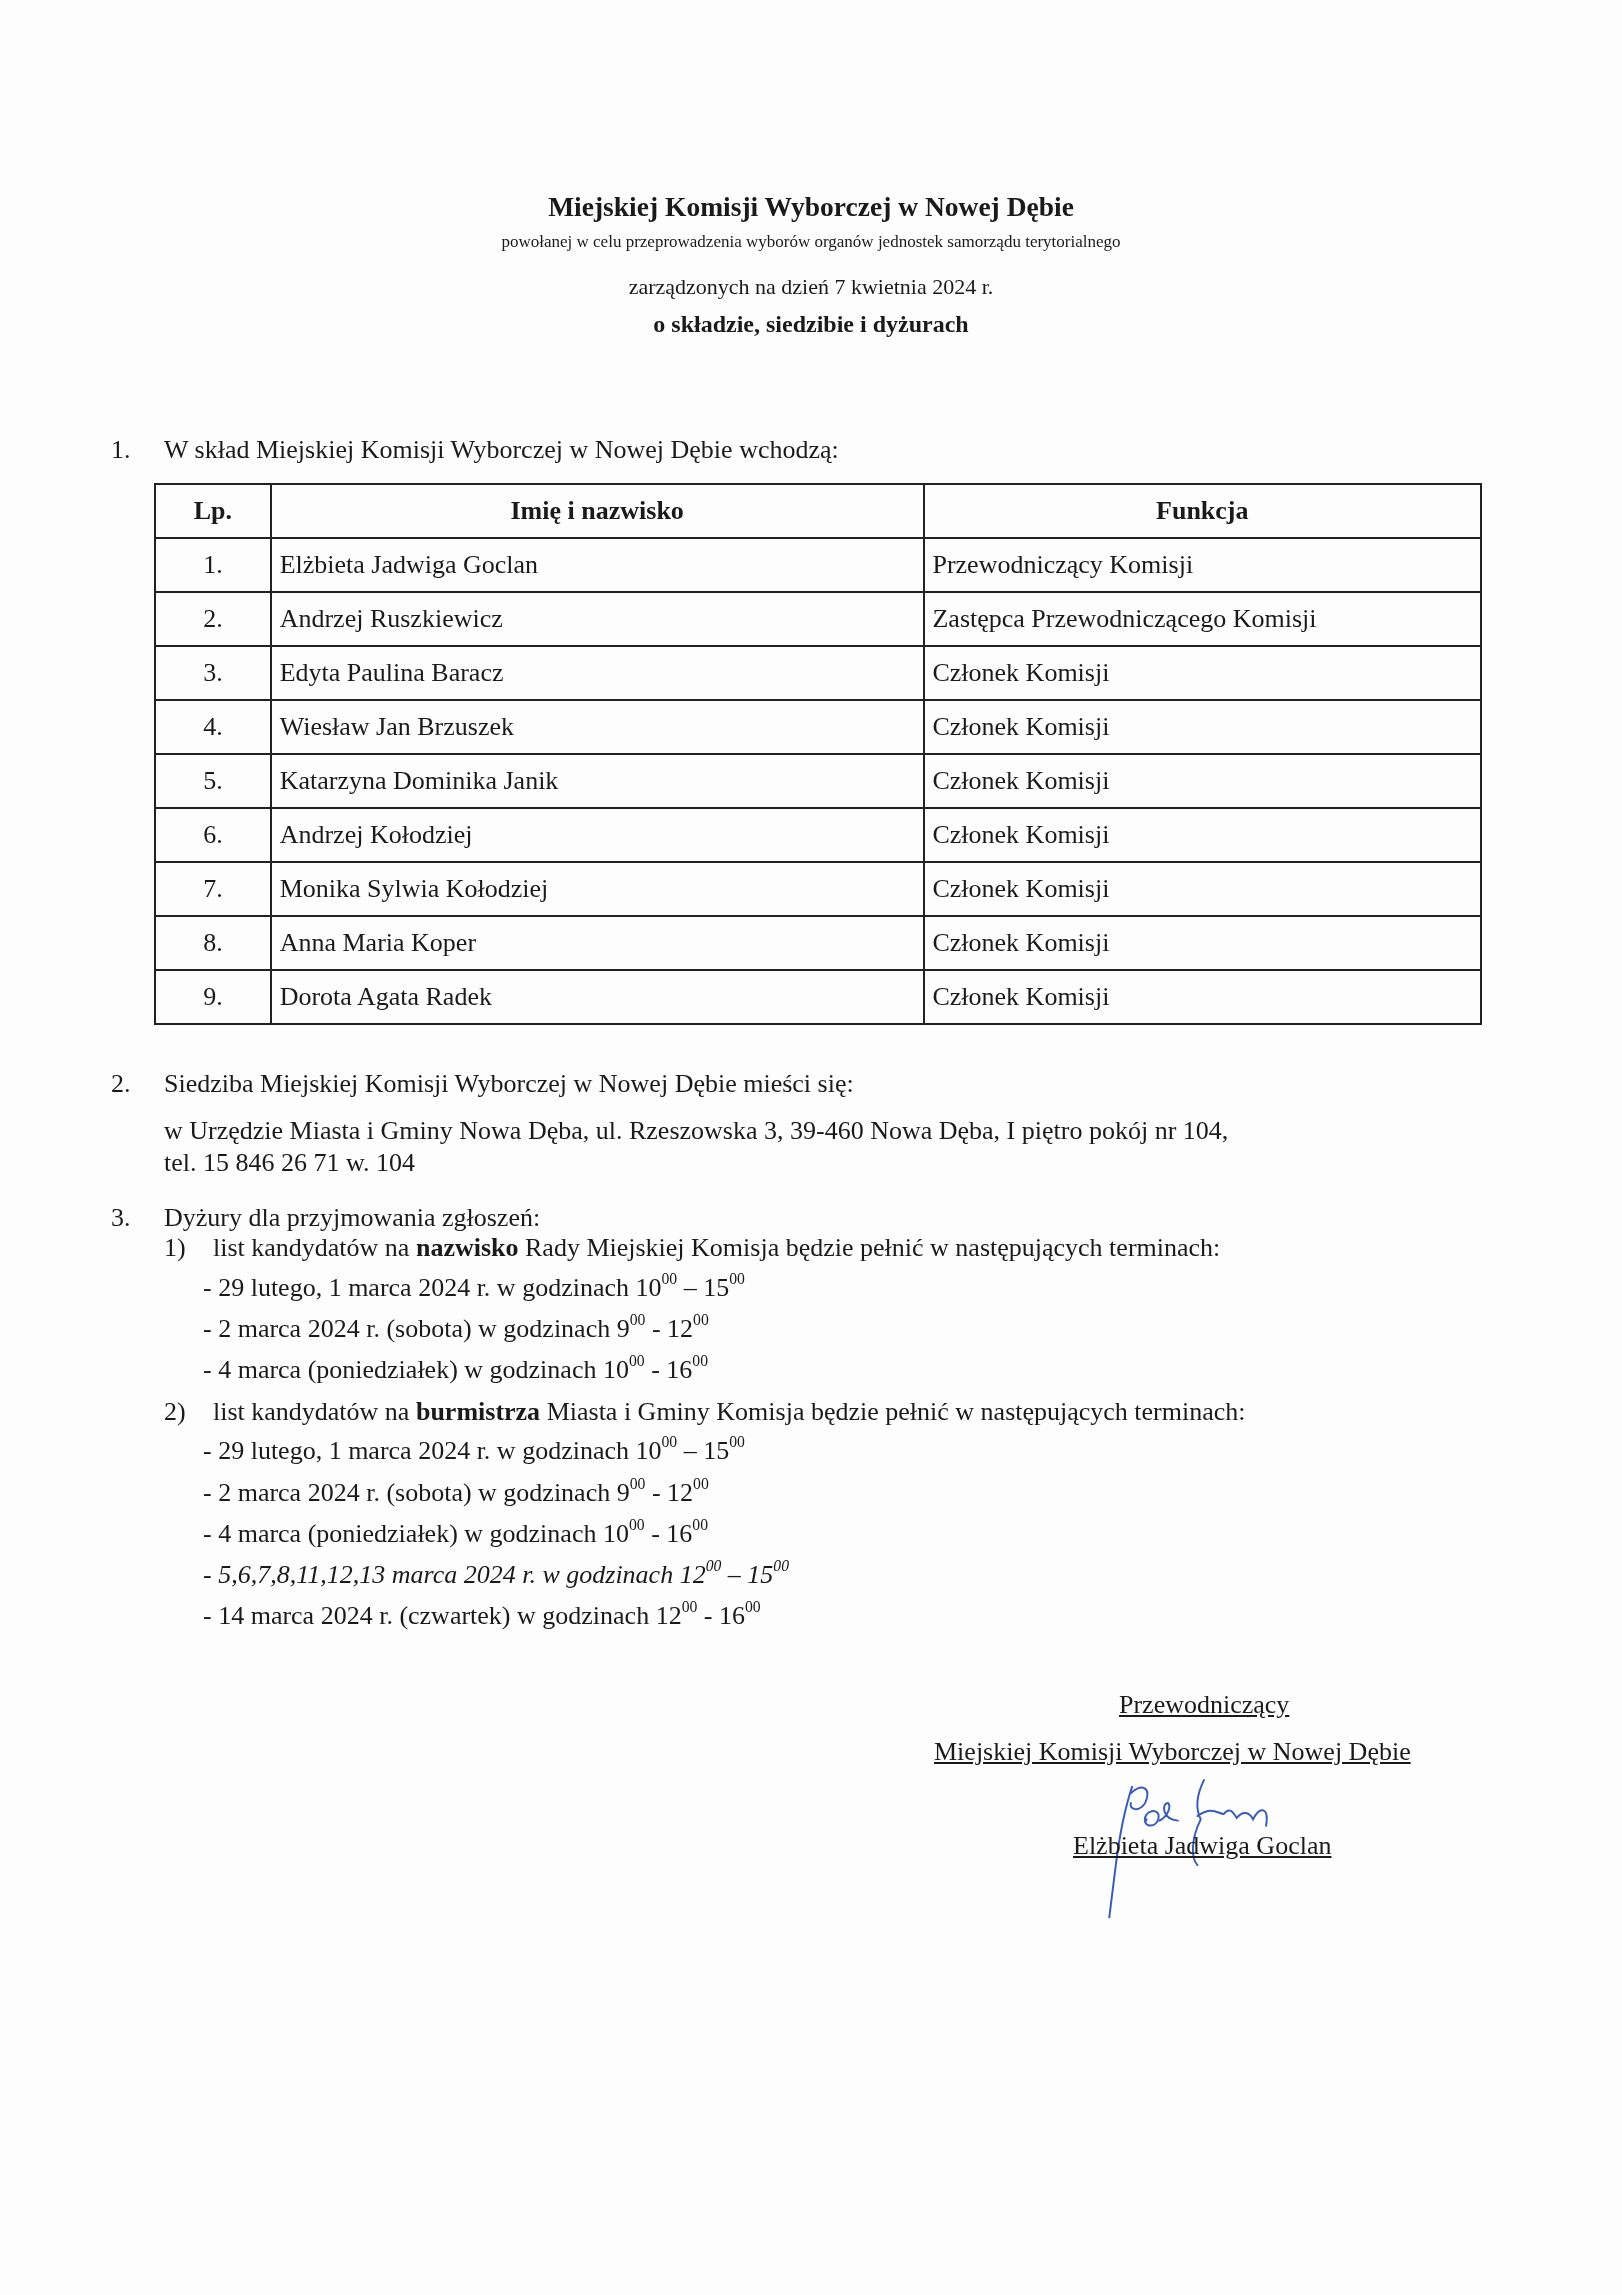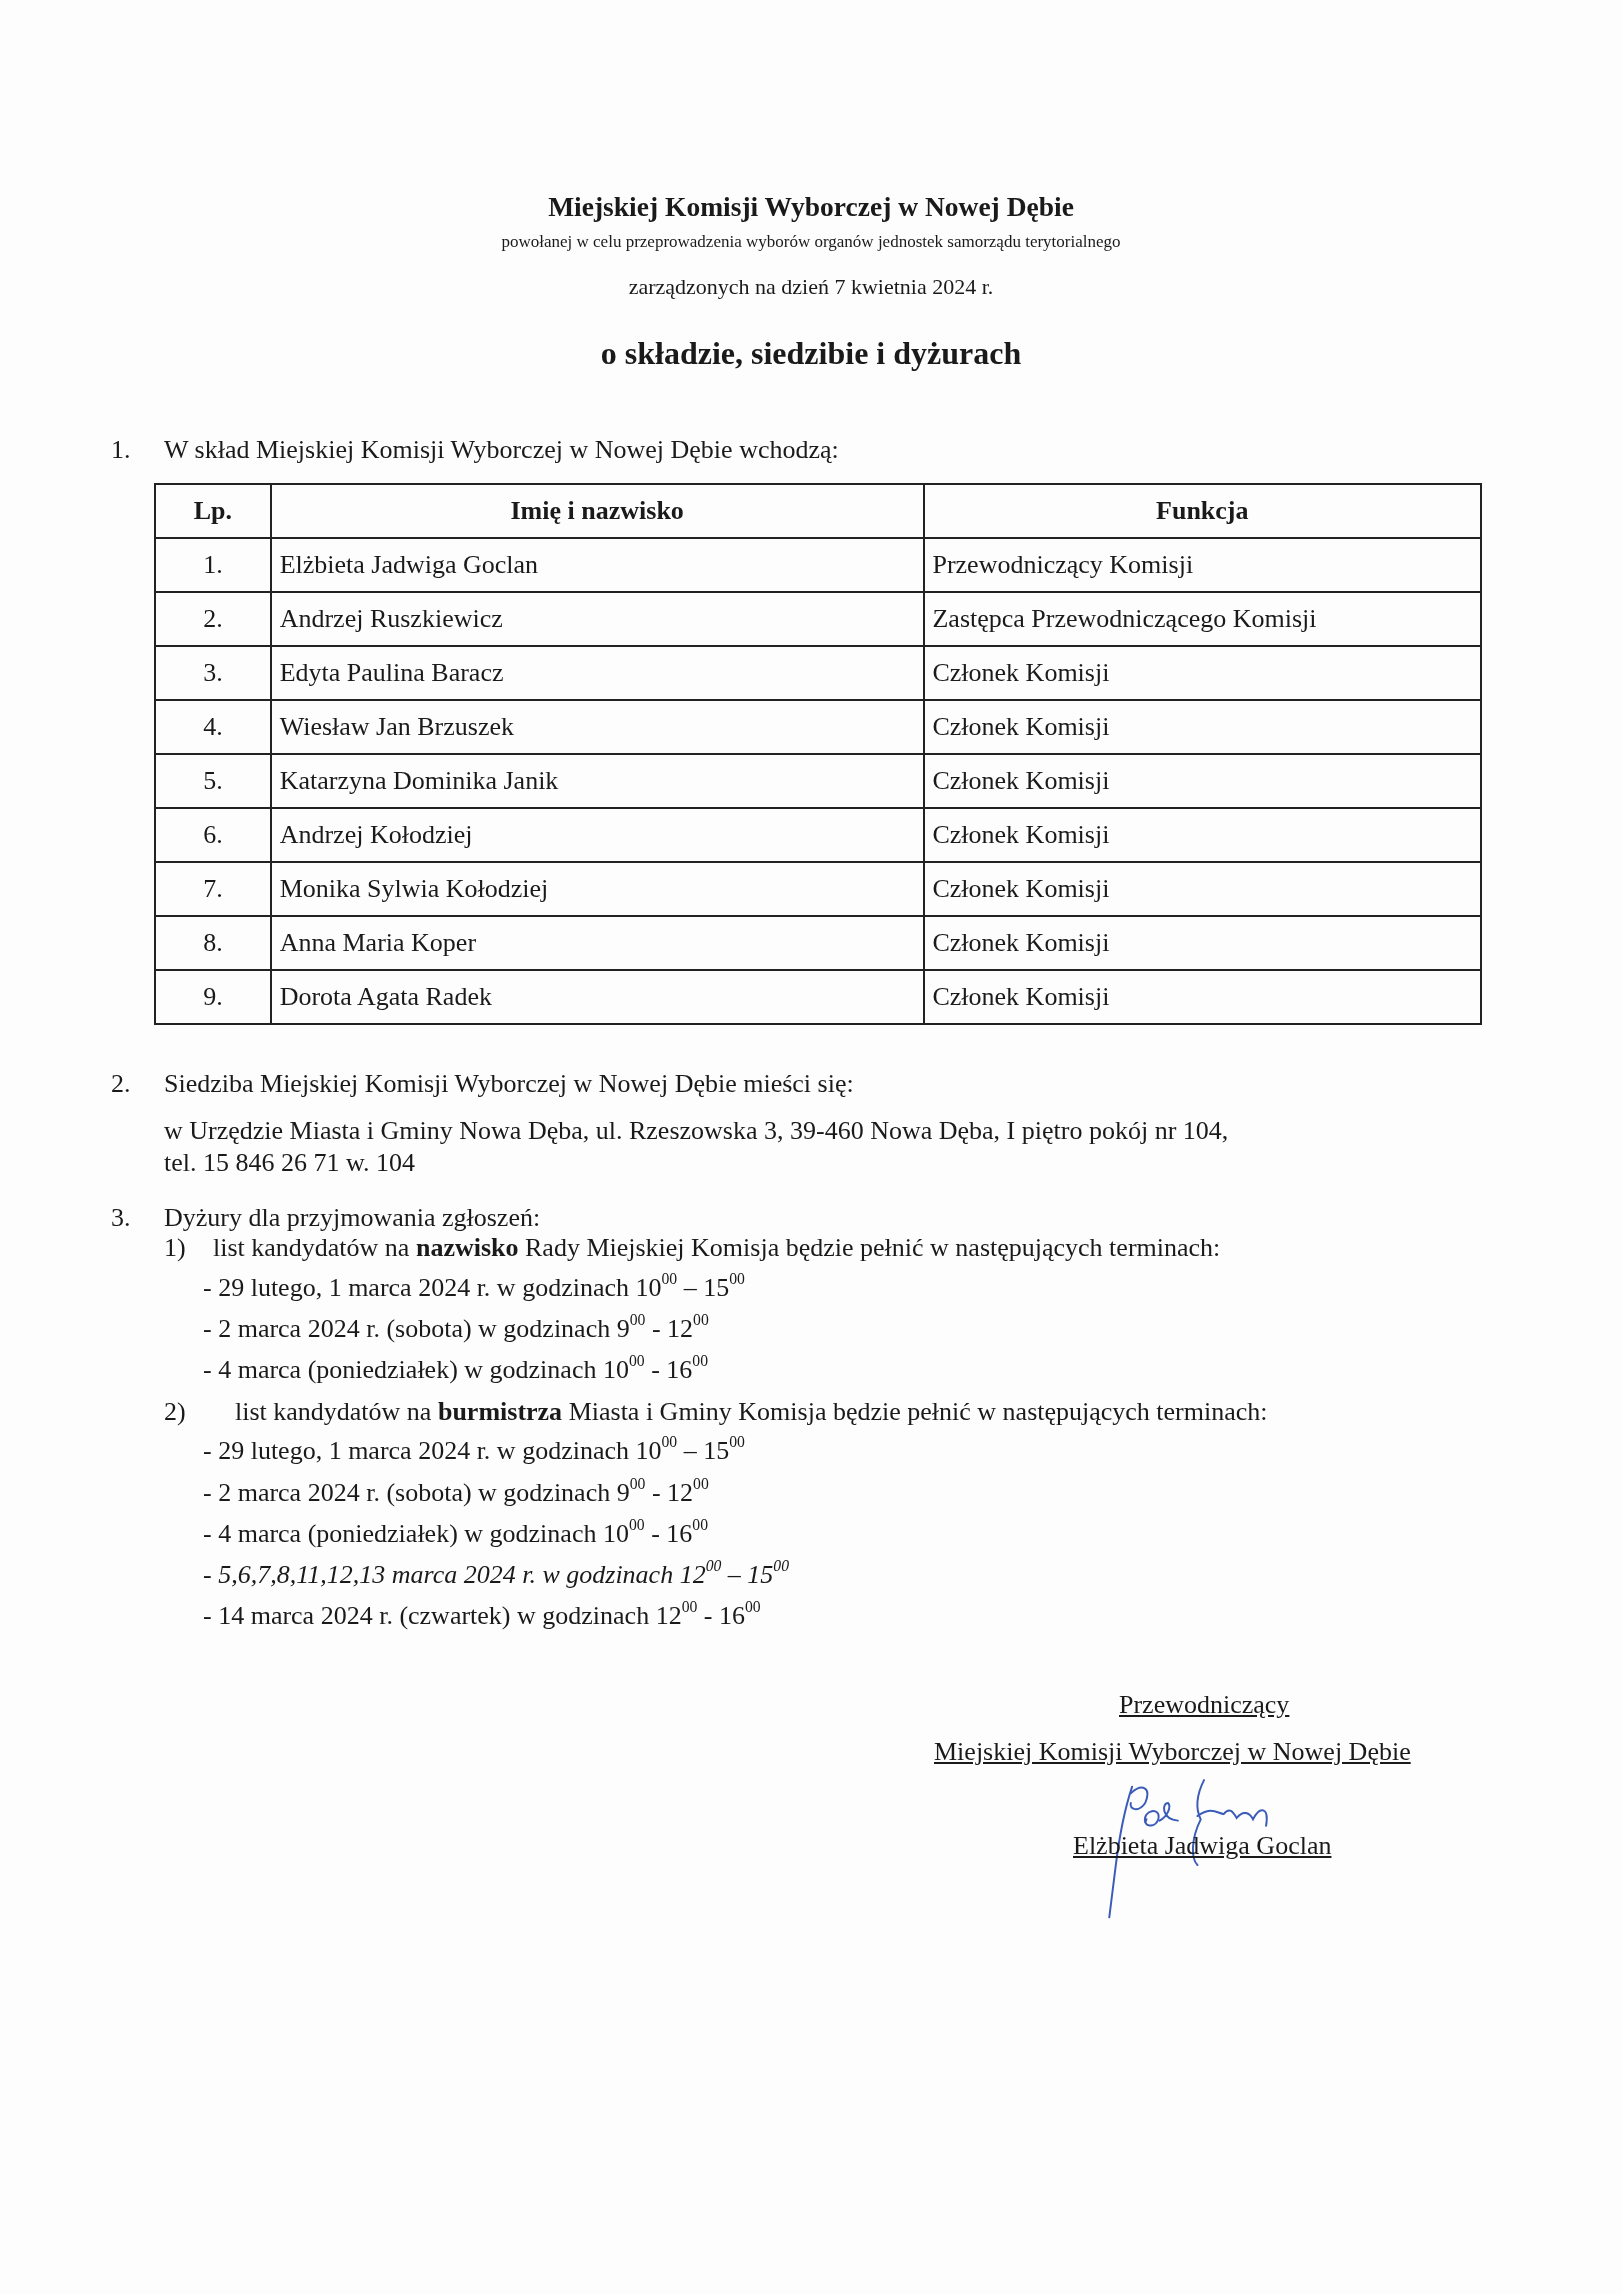--- a/index.html
+++ b/index.html
@@ -4,21 +4,21 @@
 <style>
   html, body { margin:0; padding:0; background:#ffffff; }
   body { width:1622px; height:2295px; position:relative; overflow:hidden;
          font-family:"Liberation Serif", serif; color:#1a1a1a; }
   .page { position:absolute; left:0; top:0; width:1622px; height:2295px; background:#fdfdfd; }
   .center { position:absolute; left:0; width:1622px; text-align:center; }
   .title { top:124px; font-size:34px; font-weight:bold; letter-spacing:9.2px; }
   .sub1 { top:191px; font-size:27.5px; font-weight:bold; }
   .sub2 { top:232px; font-size:17px; }
   .sub3 { top:274px; font-size:22px; }
-  .sub4 { top:311px; font-size:32px; font-weight:bold;margin-top:24px; }
+  .sub4 { top:311px; font-size:24px; font-weight:bold; }
   .para { position:absolute; font-size:26px; white-space:nowrap; }
   .num { position:absolute; font-size:26px; }
   table.members { position:absolute; left:154px; top:483px; width:1328px;
                   border-collapse:collapse; font-size:26px; }
   table.members td, table.members th { border:2px solid #222; height:52px; padding:0 7.9px; vertical-align:middle; }
   table.members th { font-weight:bold; text-align:center; }
   td.lp { width:98px; text-align:center; }
   td.name { width:635px; }
   sup { font-size:15.7px; vertical-align:top; position:relative; top:-2.6px; }
   .sig { position:absolute; font-size:26px; white-space:nowrap;text-decoration:underline; }
@@ -104,21 +104,21 @@
 
   <div class="num" style="left:164px; top:1233px;">1)</div>
   <div class="para" style="left:213px; top:1233px;"><span>list kandydatów na </span><b>nazwisko</b><span> Rady Miejskiej Komisja będzie pełnić w następujących terminach:</span></div>
   <div id="sub1-items">
       <div class="para" style="left: 203px; top: 1273px;"><span>- 29 lutego, 1 marca 2024 r. w godzinach </span><span>10</span><sup>00</sup><span> – </span><span>15</span><sup>00</sup></div>
       <div class="para" style="left: 203px; top: 1314px;"><span>- 2 marca 2024 r. (sobota) w godzinach </span><span>9</span><sup>00</sup><span> - </span><span>12</span><sup>00</sup></div>
       <div class="para" style="left: 203px; top: 1355px;"><span>- 4 marca (poniedziałek) w godzinach </span><span>10</span><sup>00</sup><span> - </span><span>16</span><sup>00</sup></div>
     </div>
 
   <div class="num" style="left:164px; top:1397px;">2)</div>
-  <div class="para" style="left:213px; top:1397px;margin-left:22px;"><span>list kandydatów na </span><b>burmistrza</b><span> Miasta i Gminy Komisja będzie pełnić w następujących terminach:</span></div>
+  <div class="para" style="left:213px; top:1397px;"><span>list kandydatów na </span><b>burmistrza</b><span> Miasta i Gminy Komisja będzie pełnić w następujących terminach:</span></div>
   <div id="sub2-items">
       <div class="para" style="left: 203px; top: 1436px;"><span>- 29 lutego, 1 marca 2024 r. w godzinach </span><span>10</span><sup>00</sup><span> – </span><span>15</span><sup>00</sup></div>
       <div class="para" style="left: 203px; top: 1478px;"><span>- 2 marca 2024 r. (sobota) w godzinach </span><span>9</span><sup>00</sup><span> - </span><span>12</span><sup>00</sup></div>
       <div class="para" style="left: 203px; top: 1519px;"><span>- 4 marca (poniedziałek) w godzinach </span><span>10</span><sup>00</sup><span> - </span><span>16</span><sup>00</sup></div>
       <div class="para" style="left: 203px; top: 1560px; font-style: italic;"><span>- 5,6,7,8,11,12,13 marca 2024 r. w godzinach </span><span>12</span><sup>00</sup><span> – </span><span>15</span><sup>00</sup></div>
       <div class="para" style="left: 203px; top: 1601px;"><span>- 14 marca 2024 r. (czwartek) w godzinach </span><span>12</span><sup>00</sup><span> - </span><span>16</span><sup>00</sup></div>
     </div>
 
   <div class="sig" style="left:1119px; top:1690px;">Przewodniczący</div>
   <div class="sig" style="left:934px; top:1737px;">Miejskiej Komisji Wyborczej w Nowej Dębie</div>

